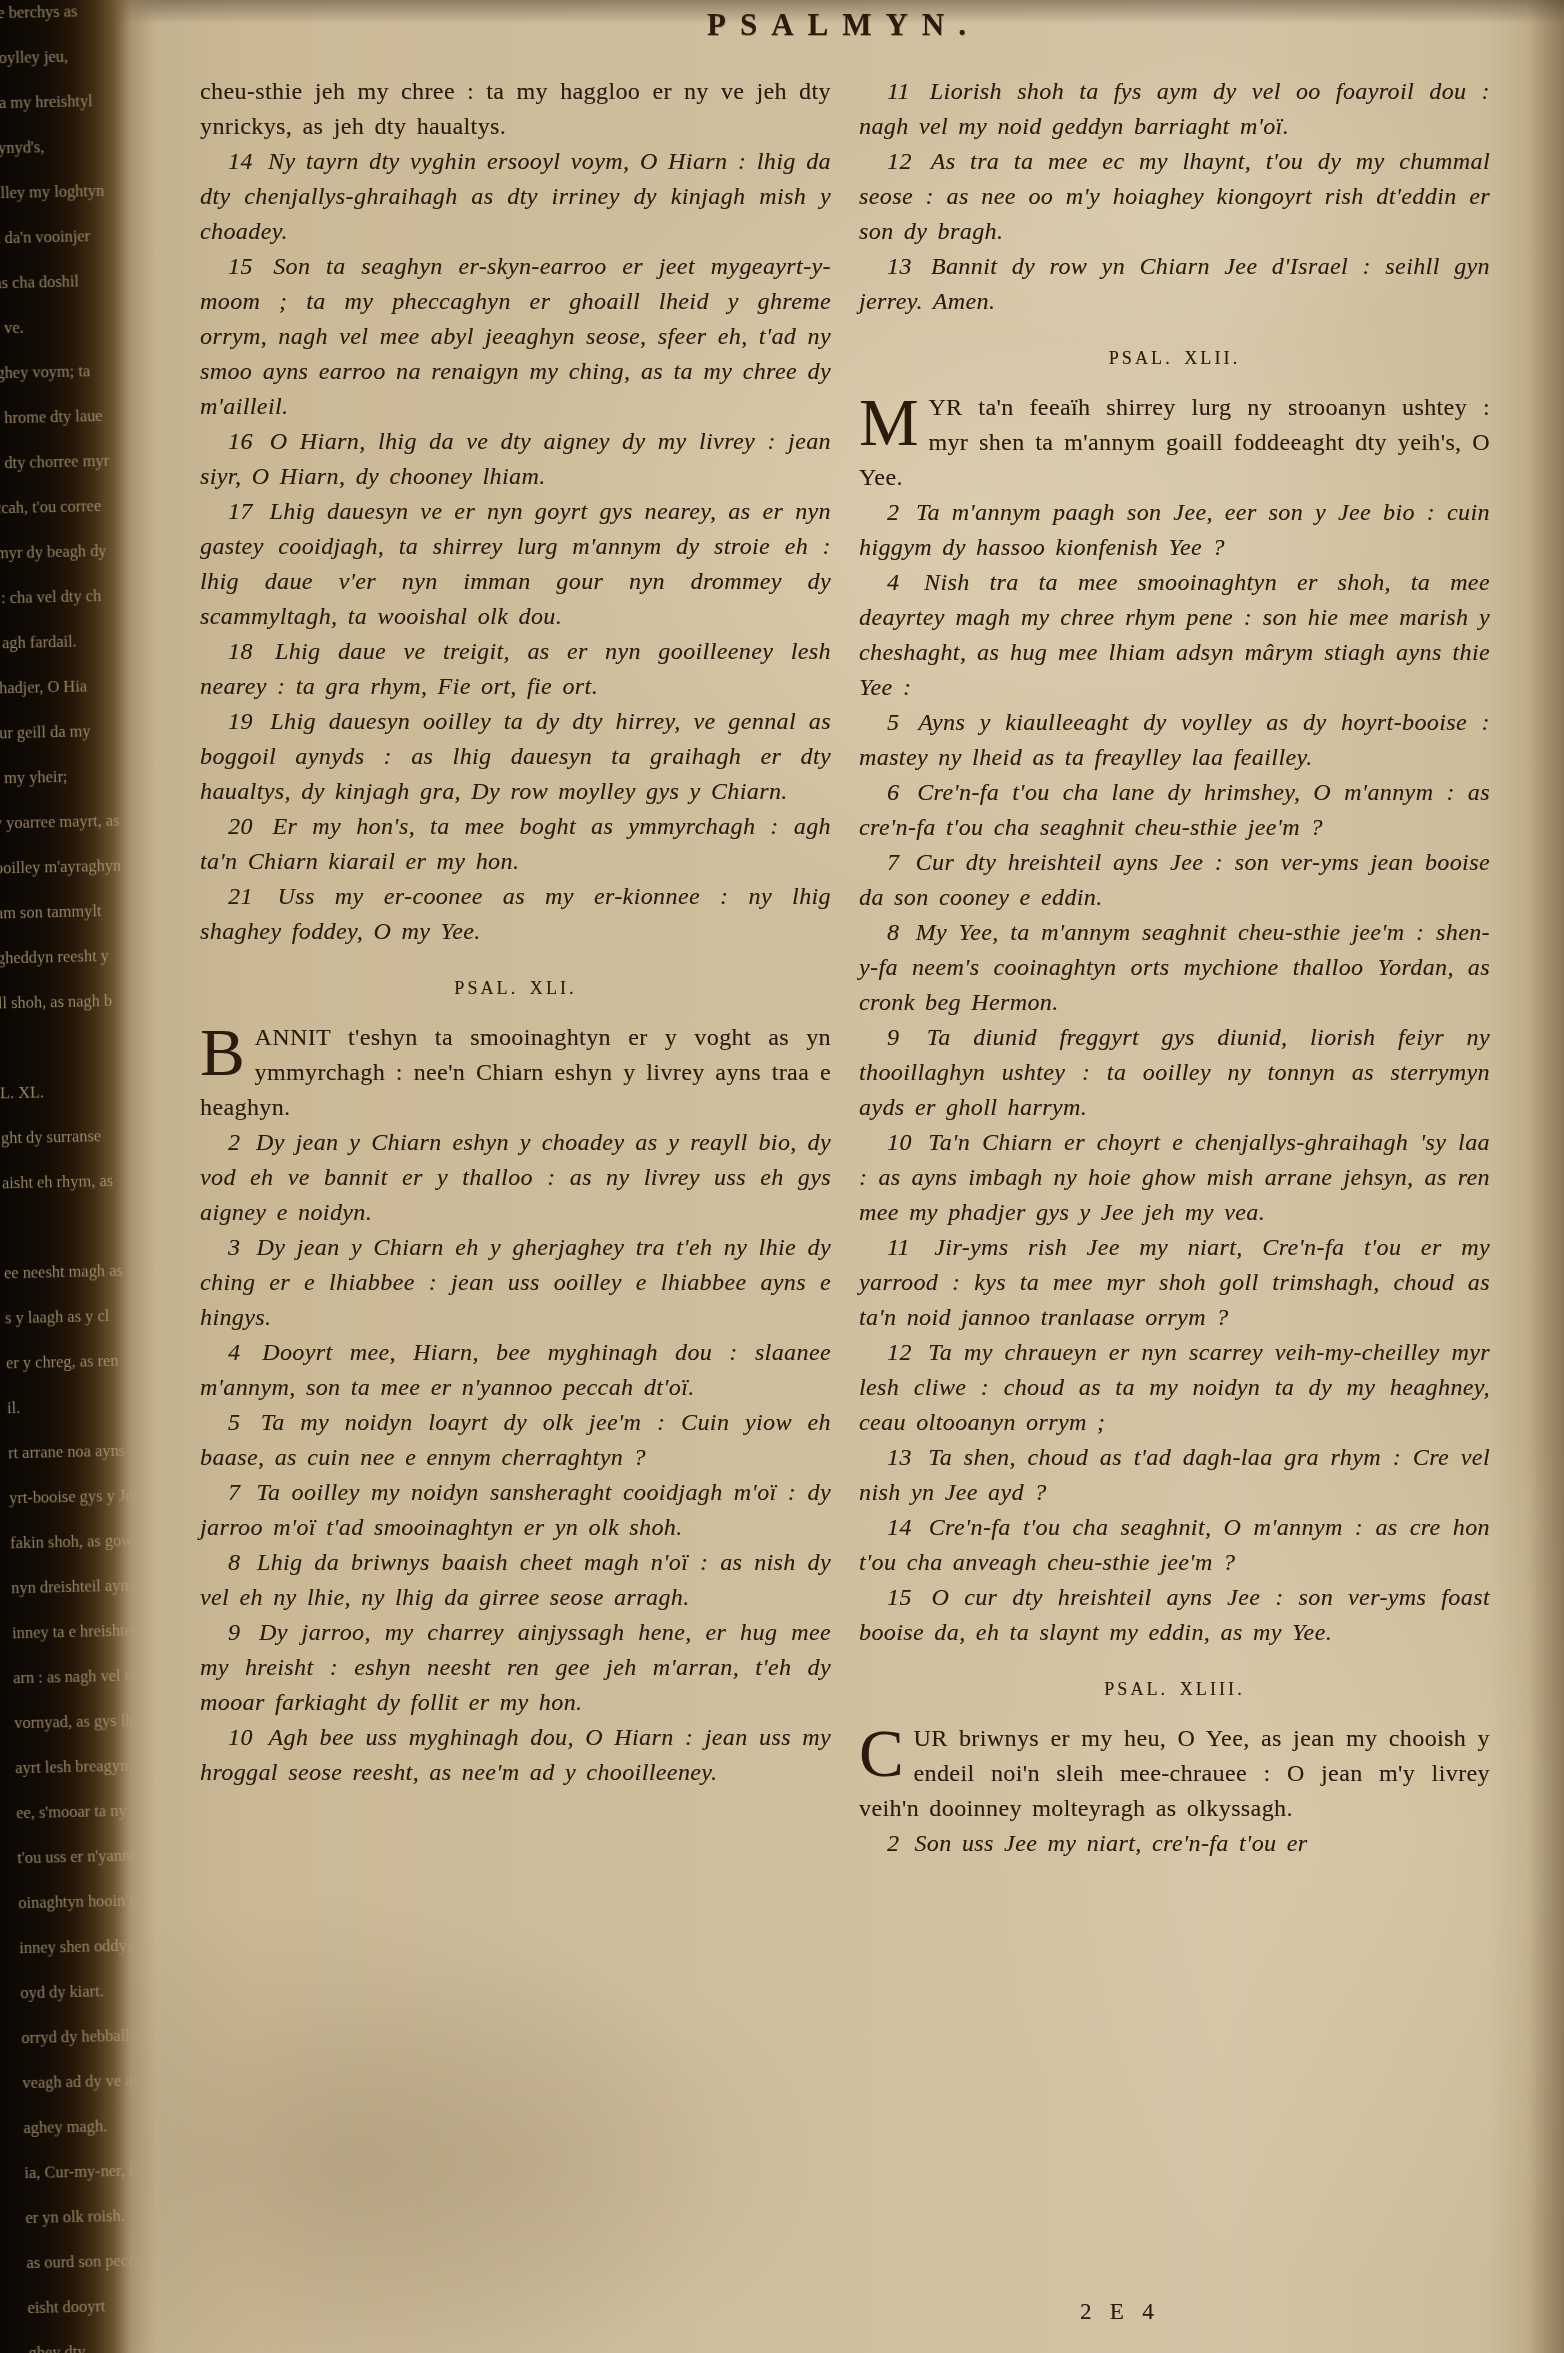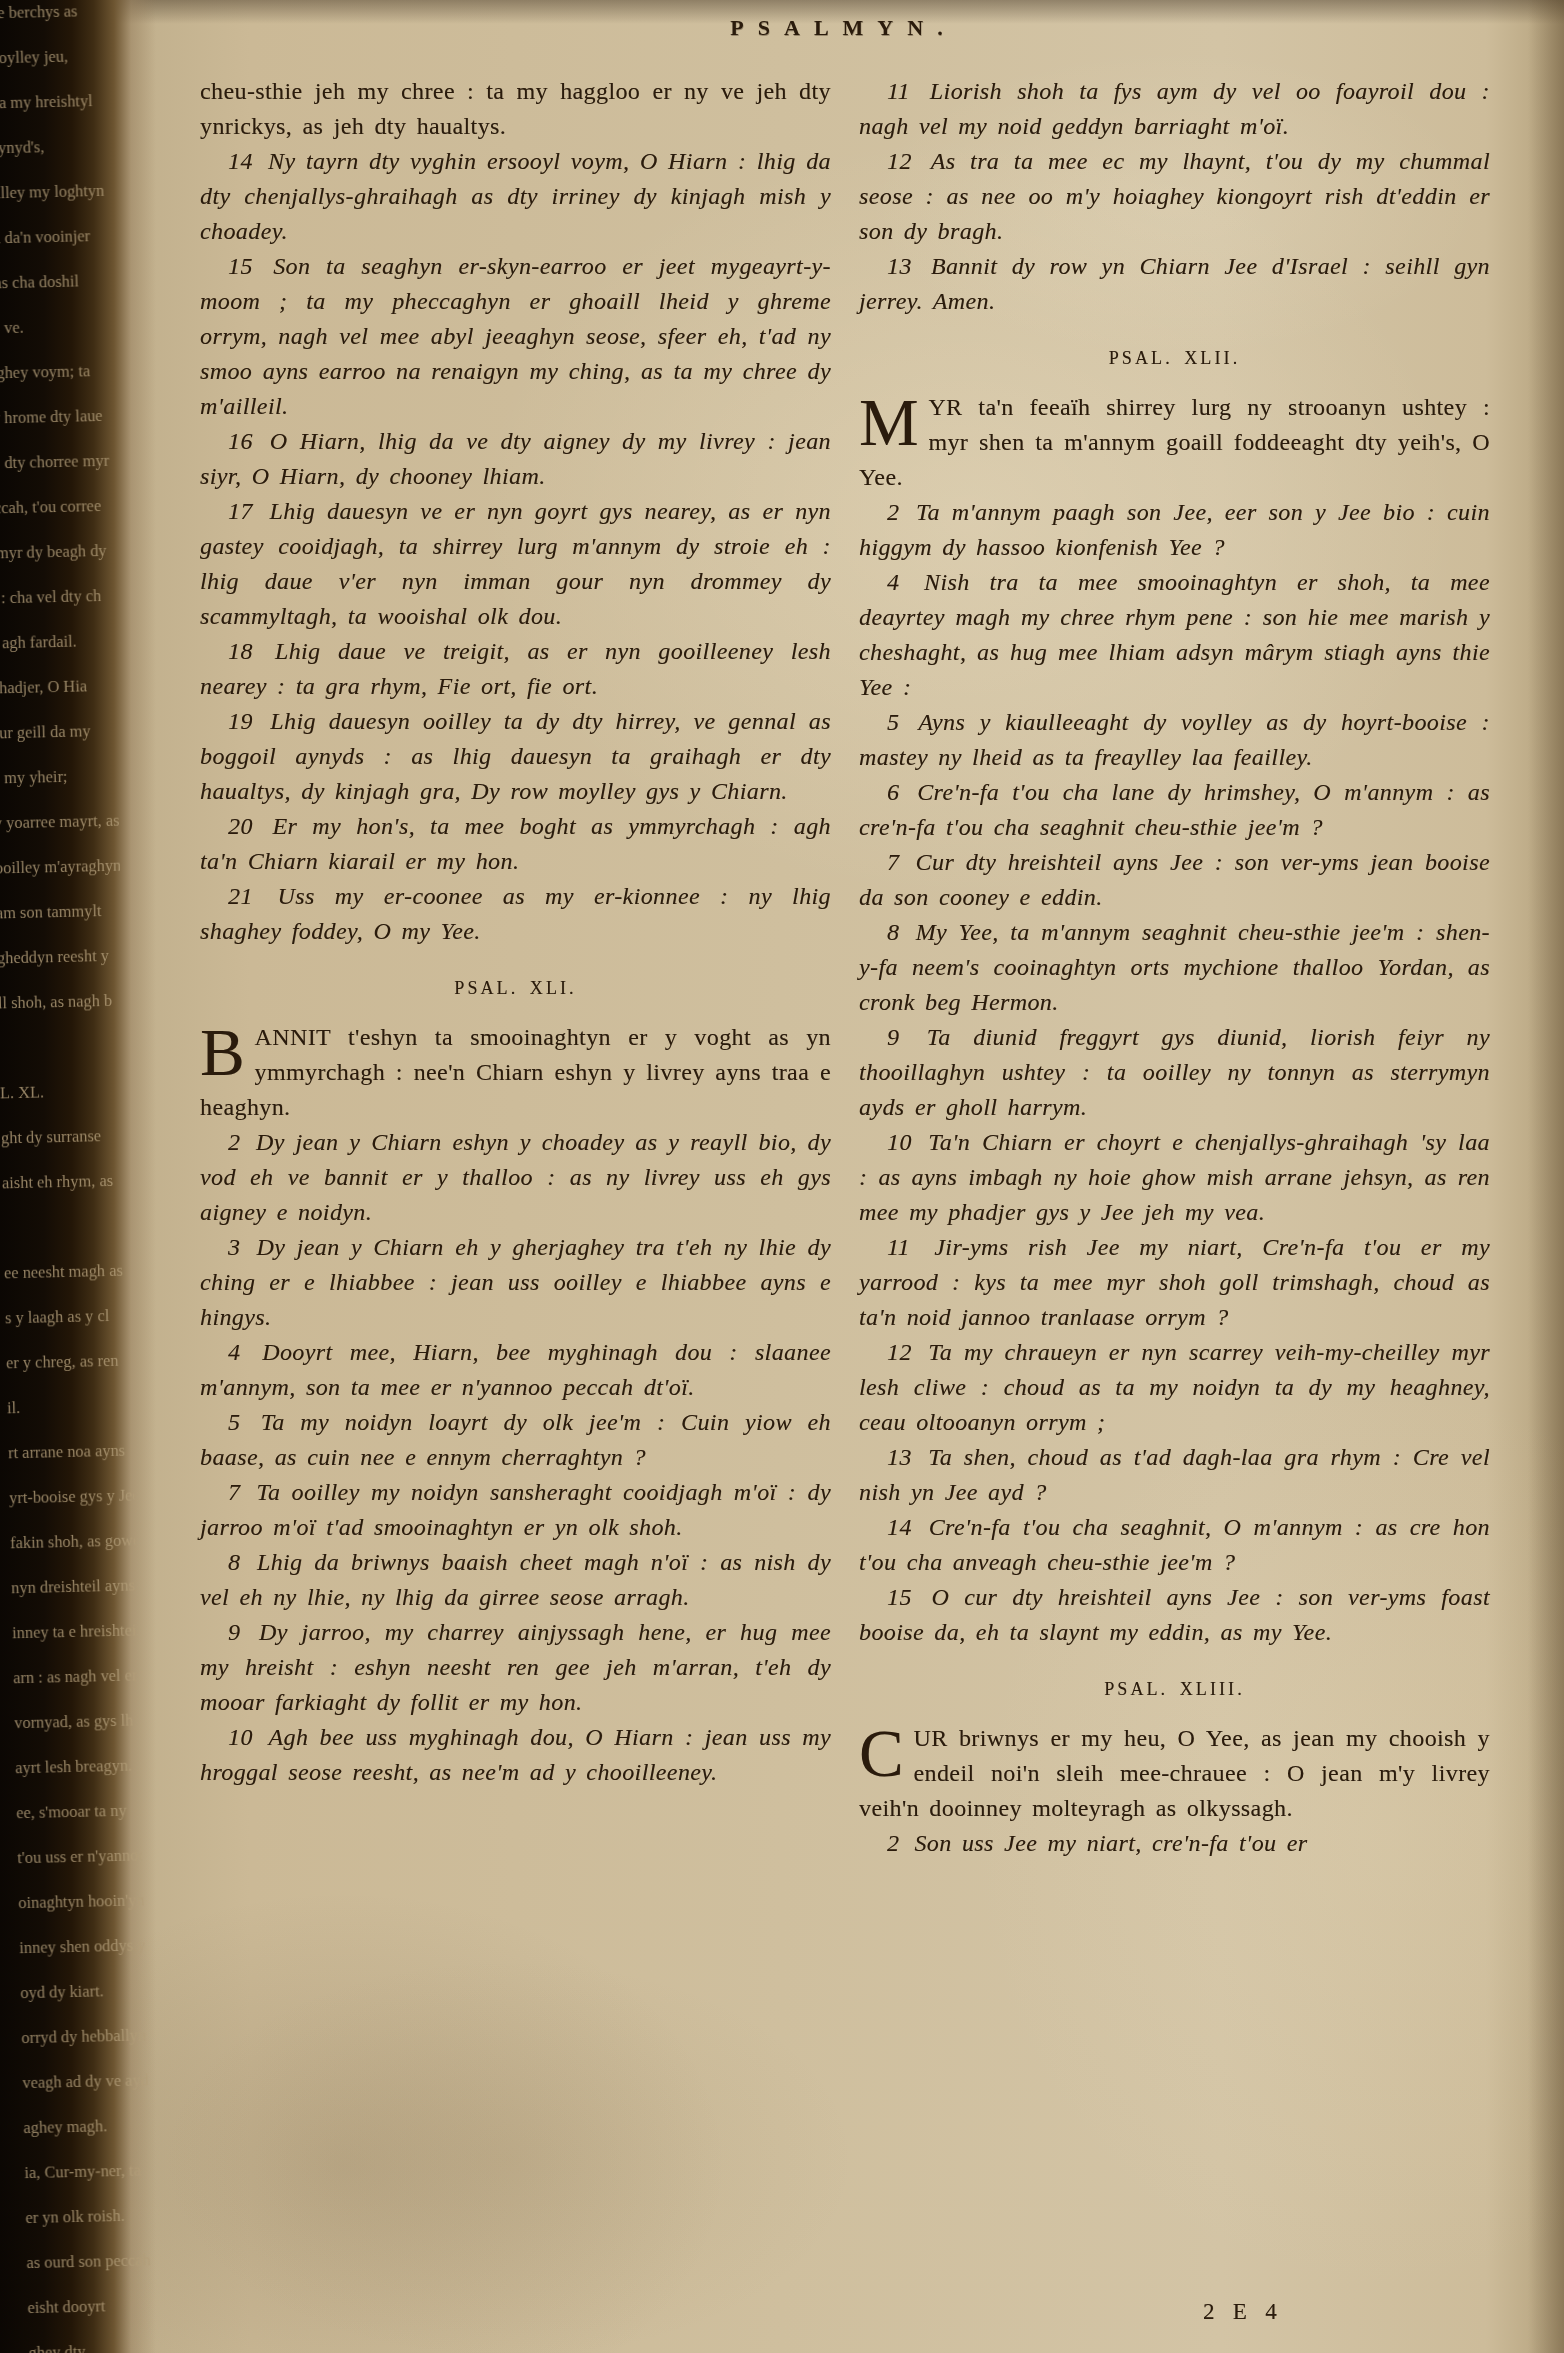--- a/index.html
+++ b/index.html
@@ -74,24 +74,24 @@
   .frag {
     height: 45px;
     line-height: 45px;
     white-space: nowrap;
     overflow: hidden;
   }
 
   
   .page-header {
     position: absolute;
-    left: 200px; top: 15px;
+    left: 200px; top: 7px;
     width: 1287px;
     text-align: center;
-    font-size: 22px;
+    font-size: 31px;
     letter-spacing: 14px;
     font-weight: bold;
     text-shadow: 0.4px 0.5px 0.6px rgba(43,28,12,0.35);
   }
 
   
   .columns {
     position: absolute;
     left: 200px; top: 74px;
     width: 1290px;
@@ -124,21 +124,21 @@
     font-size: 67px;
     line-height: 56px;
     padding: 3.9px 9.4px 0 0;
   }
 
   
   .signature {
     position: absolute;
     left: 1080px; top: 2299px;
     width: 203px;
-    text-align: right;
+    text-align: left;
     font-size: 23px;
     letter-spacing: 6.3px;
     text-shadow: 0.2px 0.3px 0.5px rgba(43,28,12,0.38);
   }
 </style>
 </head>
 <body>
 
 <div class="page">
 

